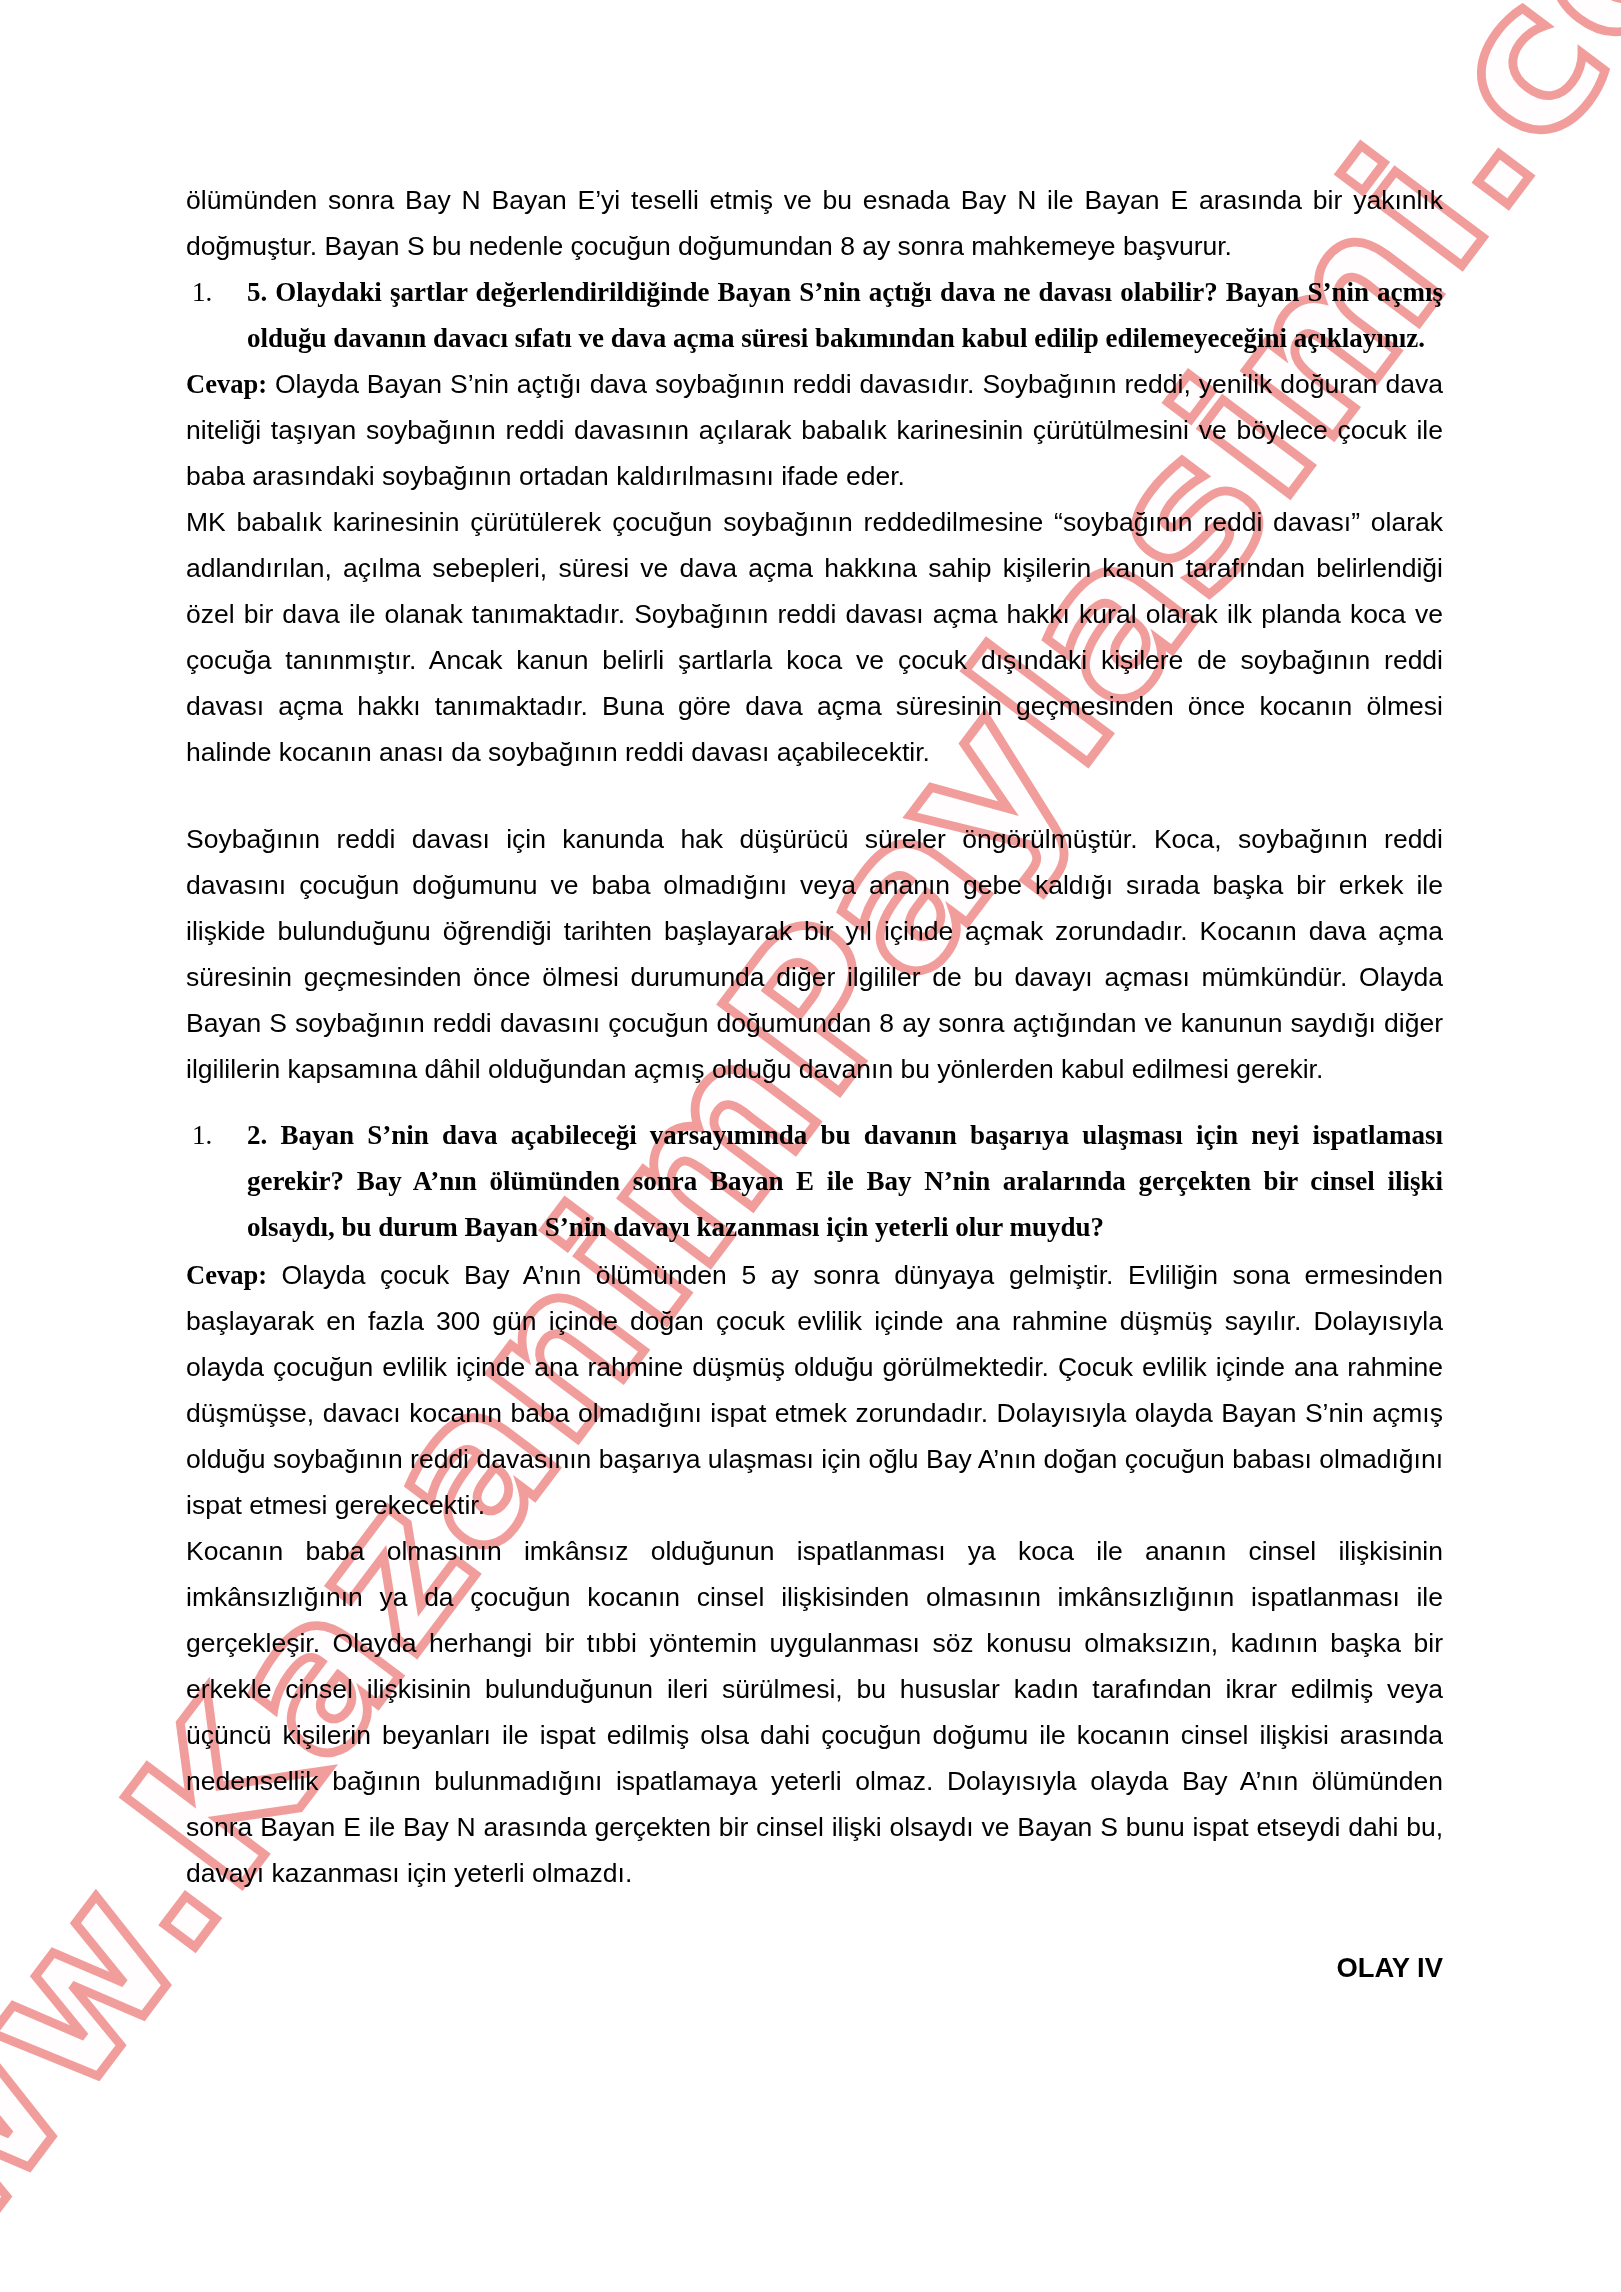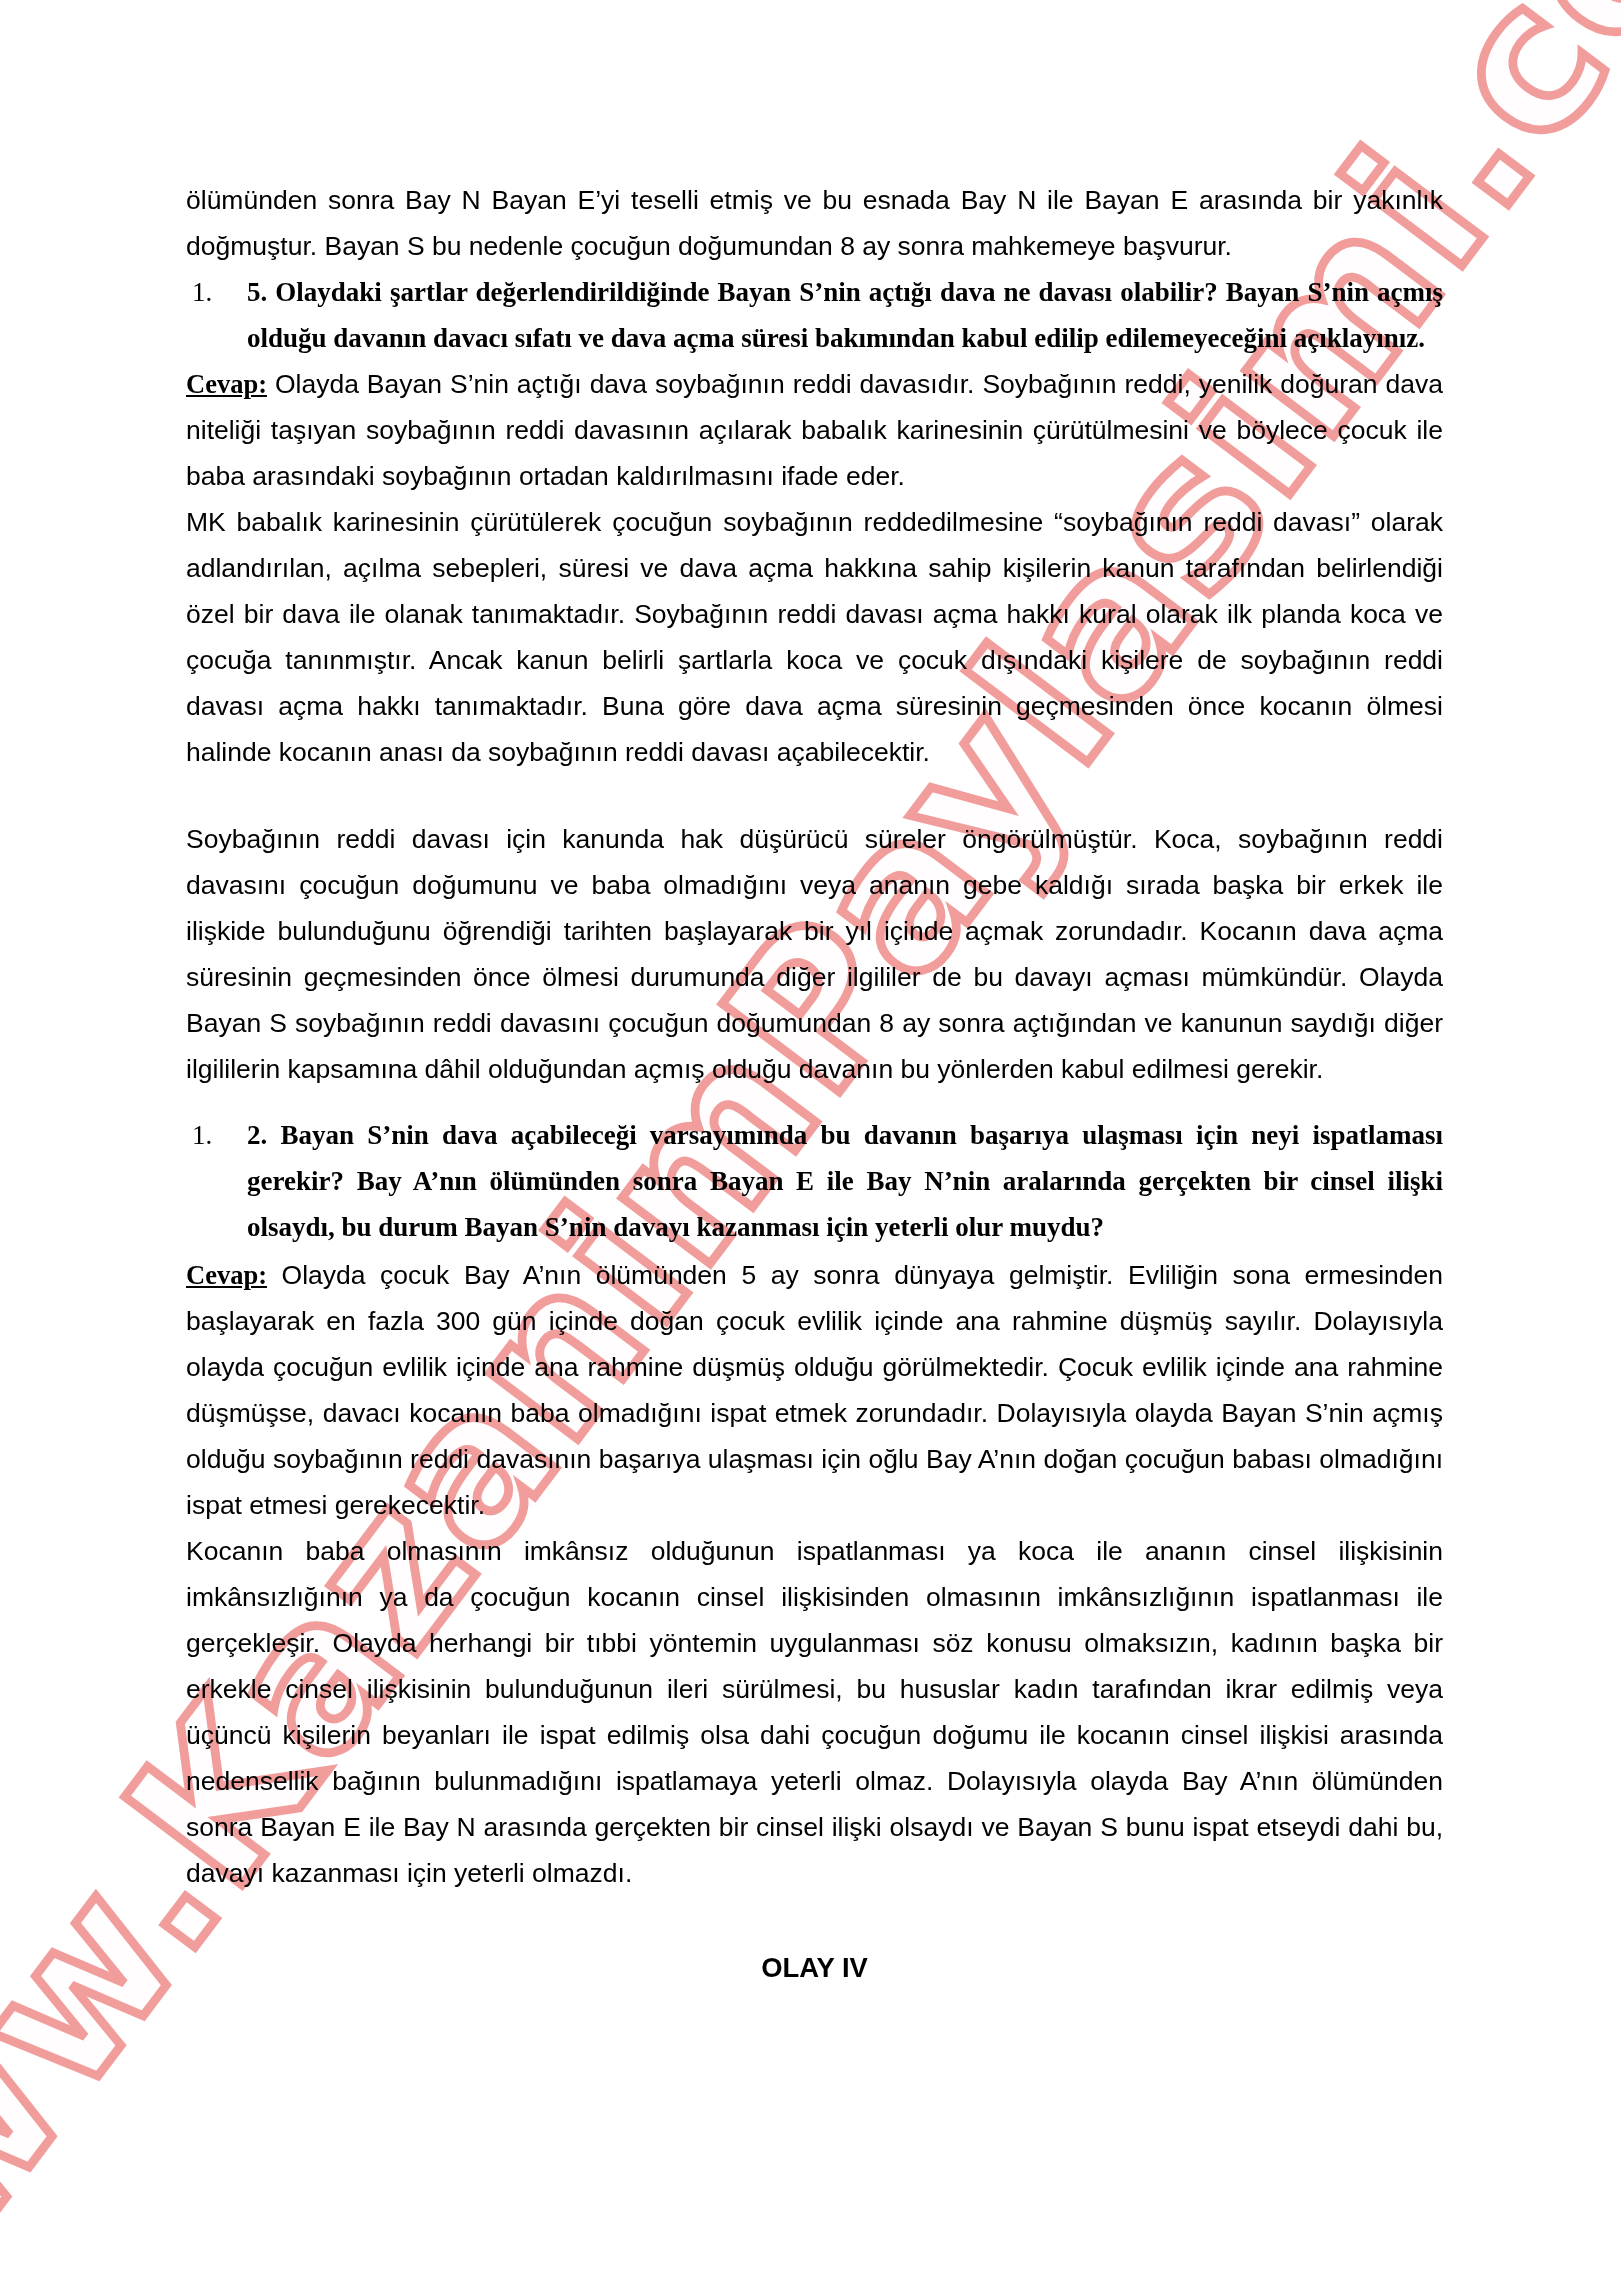--- a/index.html
+++ b/index.html
@@ -52,30 +52,29 @@
   .list-marker {
     position: absolute;
     left: 5.9px;
     top: 0;
     font-weight: normal;
     font-family: "Liberation Serif", serif;
   }
   .cevap-label {
     font-family: "Liberation Serif", serif;
     font-weight: bold;
-    text-decoration: underline;
   }
   .para-gap { margin-bottom: 41px !important; }
   .para-gap-sm { margin-bottom: 19.6px !important; }
   .q2 { margin-bottom: 2px; }
   .footer-heading {
     margin-top: 49px !important;
     font-weight: bold;
     font-size: 27.4px;
-    text-align: center;
+    text-align: right;
   }
 </style>
 </head>
 <body>
 
 <div class="page">
 
   <div class="watermark">www.KazanimPaylasimi.com</div>
 
   <div class="content">

